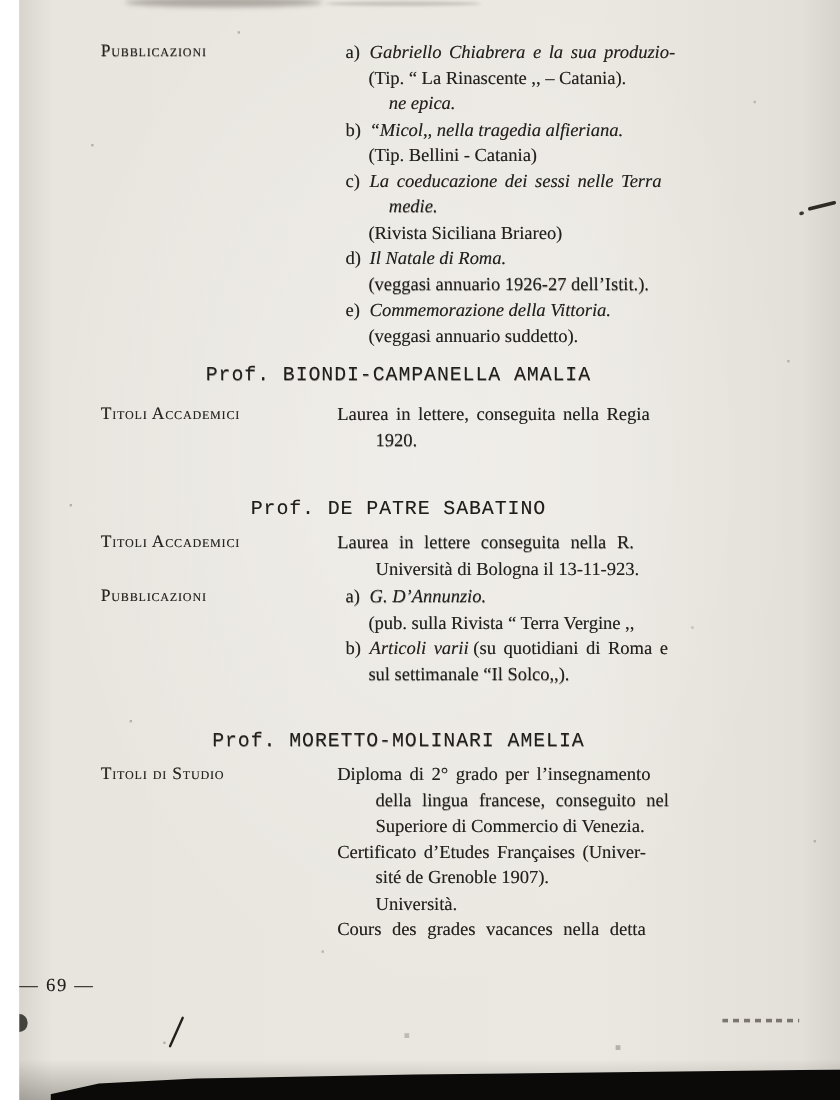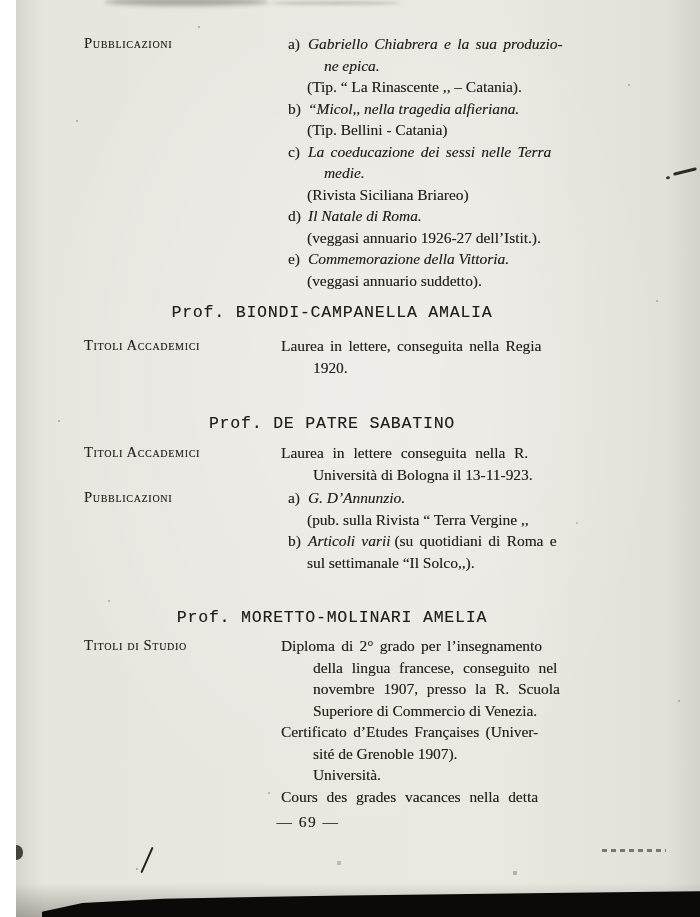--- a/index.html
+++ b/index.html
@@ -34,21 +34,21 @@
   .rest { margin-left:4px; }
   .w1 { word-spacing:2.5px; }
   .w2 { word-spacing:5px; }
 
   .prof-heading {
     position:absolute; left:0; width:632px; text-align:center;
     font-size:16.5px; letter-spacing:0.8px; white-space:nowrap; color:#201e1a;font-family:Liberation Mono, monospace;
   }
 
   .page-number {
-    position:absolute; left:0; width:584px; top:813px; text-align:center;
+    position:absolute; left:0; width:584px; top:813px; 
     font-size:15.4px; letter-spacing:1.5px;
   }
 
   
   .top-smudge { position:absolute; left:88px; top:-2px; width:165px; height:8px;
     background:rgba(112,107,97,0.5); border-radius:50%; filter:blur(2px); }
   .top-smudge2 { position:absolute; left:255px; top:1px; width:130px; height:4px;
     background:rgba(130,125,114,0.35); border-radius:50%; filter:blur(1.5px); }
   .right-mark { position:absolute; left:657px; top:170px; width:24px; height:3px;
     background:#2e2b26; transform:rotate(-14deg); border-radius:2px; }
@@ -79,22 +79,22 @@
 <div class="page">
 
   <div class="margin-label" style="top:35px">Pubblicazioni</div>
   <div class="margin-label" style="top:337px">Titoli Accademici</div>
   <div class="margin-label" style="top:444px">Titoli Accademici</div>
   <div class="margin-label" style="top:489px">Pubblicazioni</div>
   <div class="margin-label" style="top:637px">Titoli di Studio</div>
 
   <div class="content" style="top:33px">
     <div class="line item w1"><span class="marker">a)</span><span class="it">Gabriello Chiabrera e la sua produzio-</span></div>
+    <div class="line note"><span>(Tip. “ La Rinascente ,, – Catania).</span></div>
     <div class="line cont-title"><span class="it">ne epica.</span></div>
-    <div class="line note"><span>(Tip. “ La Rinascente ,, – Catania).</span></div>
 
     <div class="line item"><span class="marker">b)</span><span class="it">“Micol,, nella tragedia alfieriana.</span></div>
     <div class="line note"><span>(Tip. Bellini - Catania)</span></div>
 
     <div class="line item w1"><span class="marker">c)</span><span class="it">La coeducazione dei sessi nelle Terra</span></div>
     <div class="line cont-title"><span class="it">medie.</span></div>
     <div class="line note"><span>(Rivista Siciliana Briareo)</span></div>
 
     <div class="line item"><span class="marker">d)</span><span class="it">Il Natale di Roma.</span></div>
     <div class="line note"><span>(veggasi annuario 1926-27 dell’Istit.).</span></div>
@@ -118,21 +118,20 @@
     <div class="line item"><span class="marker">a)</span><span class="it">G. D’Annunzio.</span></div>
     <div class="line note"><span>(pub. sulla Rivista “ Terra Vergine ,,</span></div>
     <div class="line item w1"><span class="marker">b)</span><span class="it">Articoli varii</span><span class="rest">(su quotidiani di Roma e</span></div>
     <div class="line note"><span>sul settimanale “Il Solco,,).</span></div>
   </div>
 
   <div class="prof-heading" style="top:608px">Prof. MORETTO-MOLINARI AMELIA</div>
   <div class="content" style="top:635px">
     <div class="line w1"><span>Diploma di 2° grado per l’insegnamento</span></div>
     <div class="line cont-para w2"><span>della lingua francese, conseguito nel</span></div>
-    <div class="line cont-para w2"><span>novembre 1907, presso la R. Scuola</span></div>
     <div class="line cont-para"><span>Superiore di Commercio di Venezia.</span></div>
     <div class="line w1"><span>Certificato d’Etudes Françaises (Univer-</span></div>
     <div class="line cont-para"><span>sité de Grenoble 1907).</span></div>
     <div class="line cont-para"><span>Università.</span></div>
     <div class="line w2"><span>Cours des grades vacances nella detta</span></div>
   </div>
 
   <div class="page-number">— 69 —</div>
 
   <div class="top-smudge"></div>

